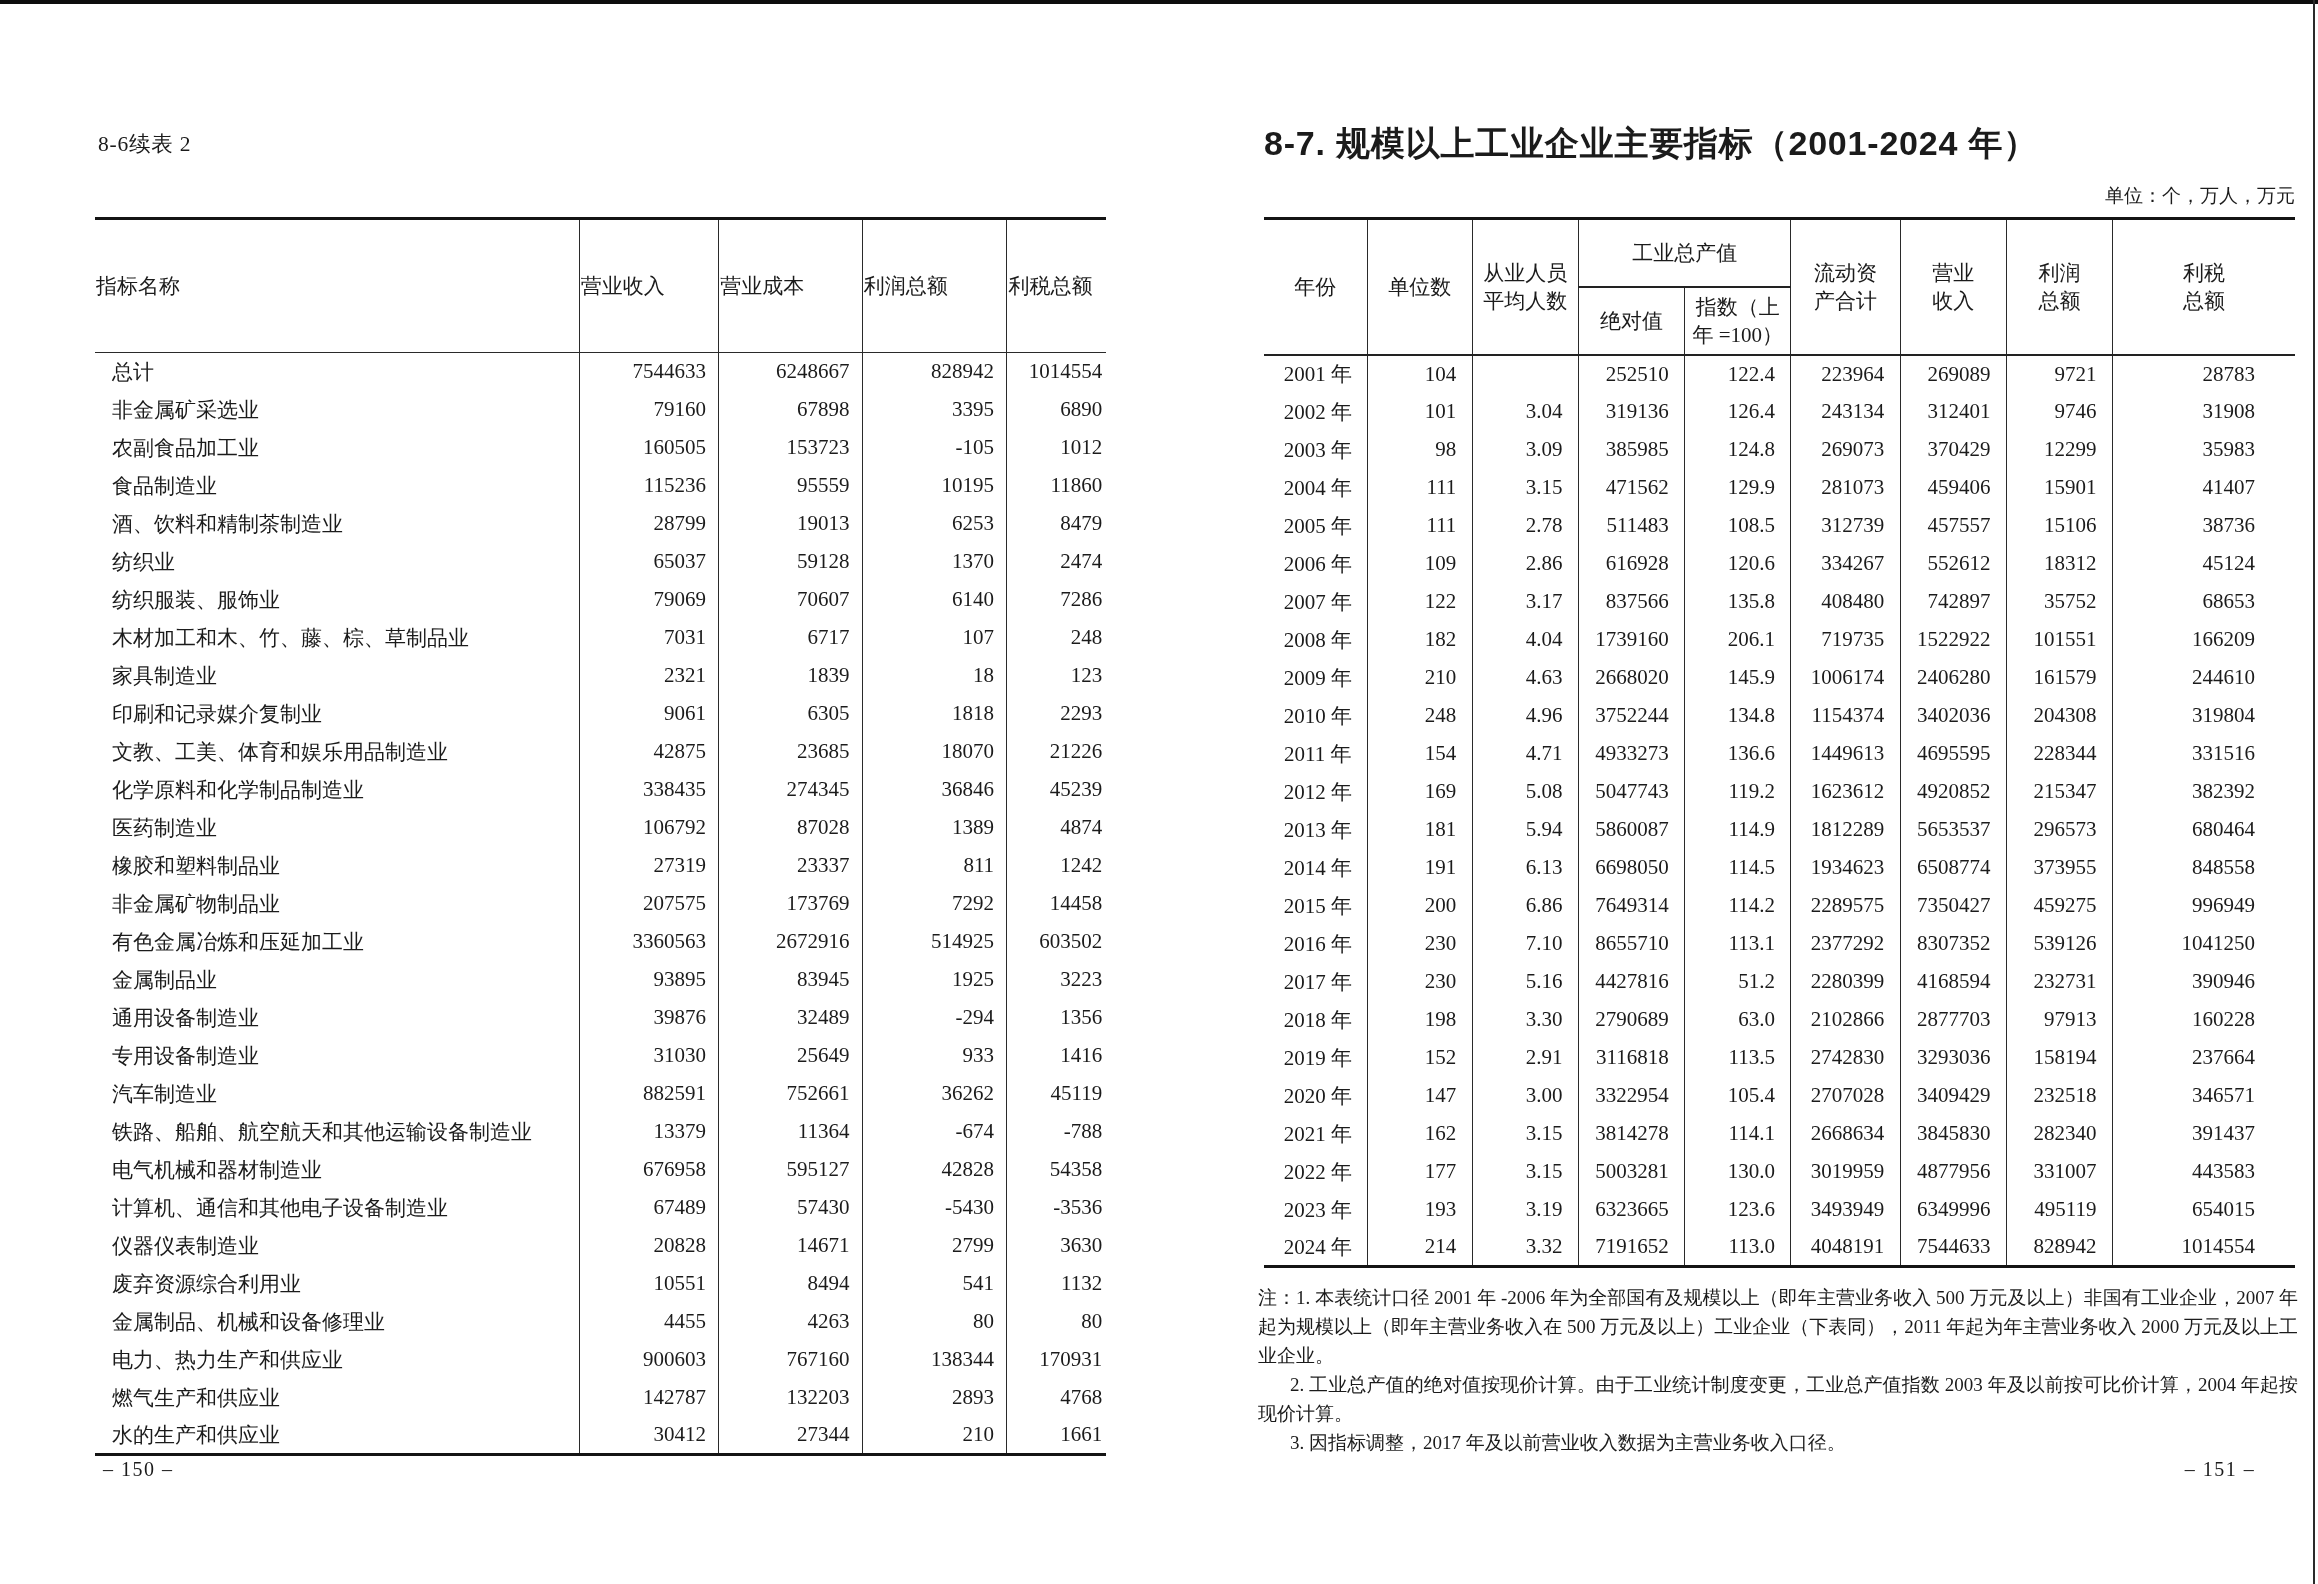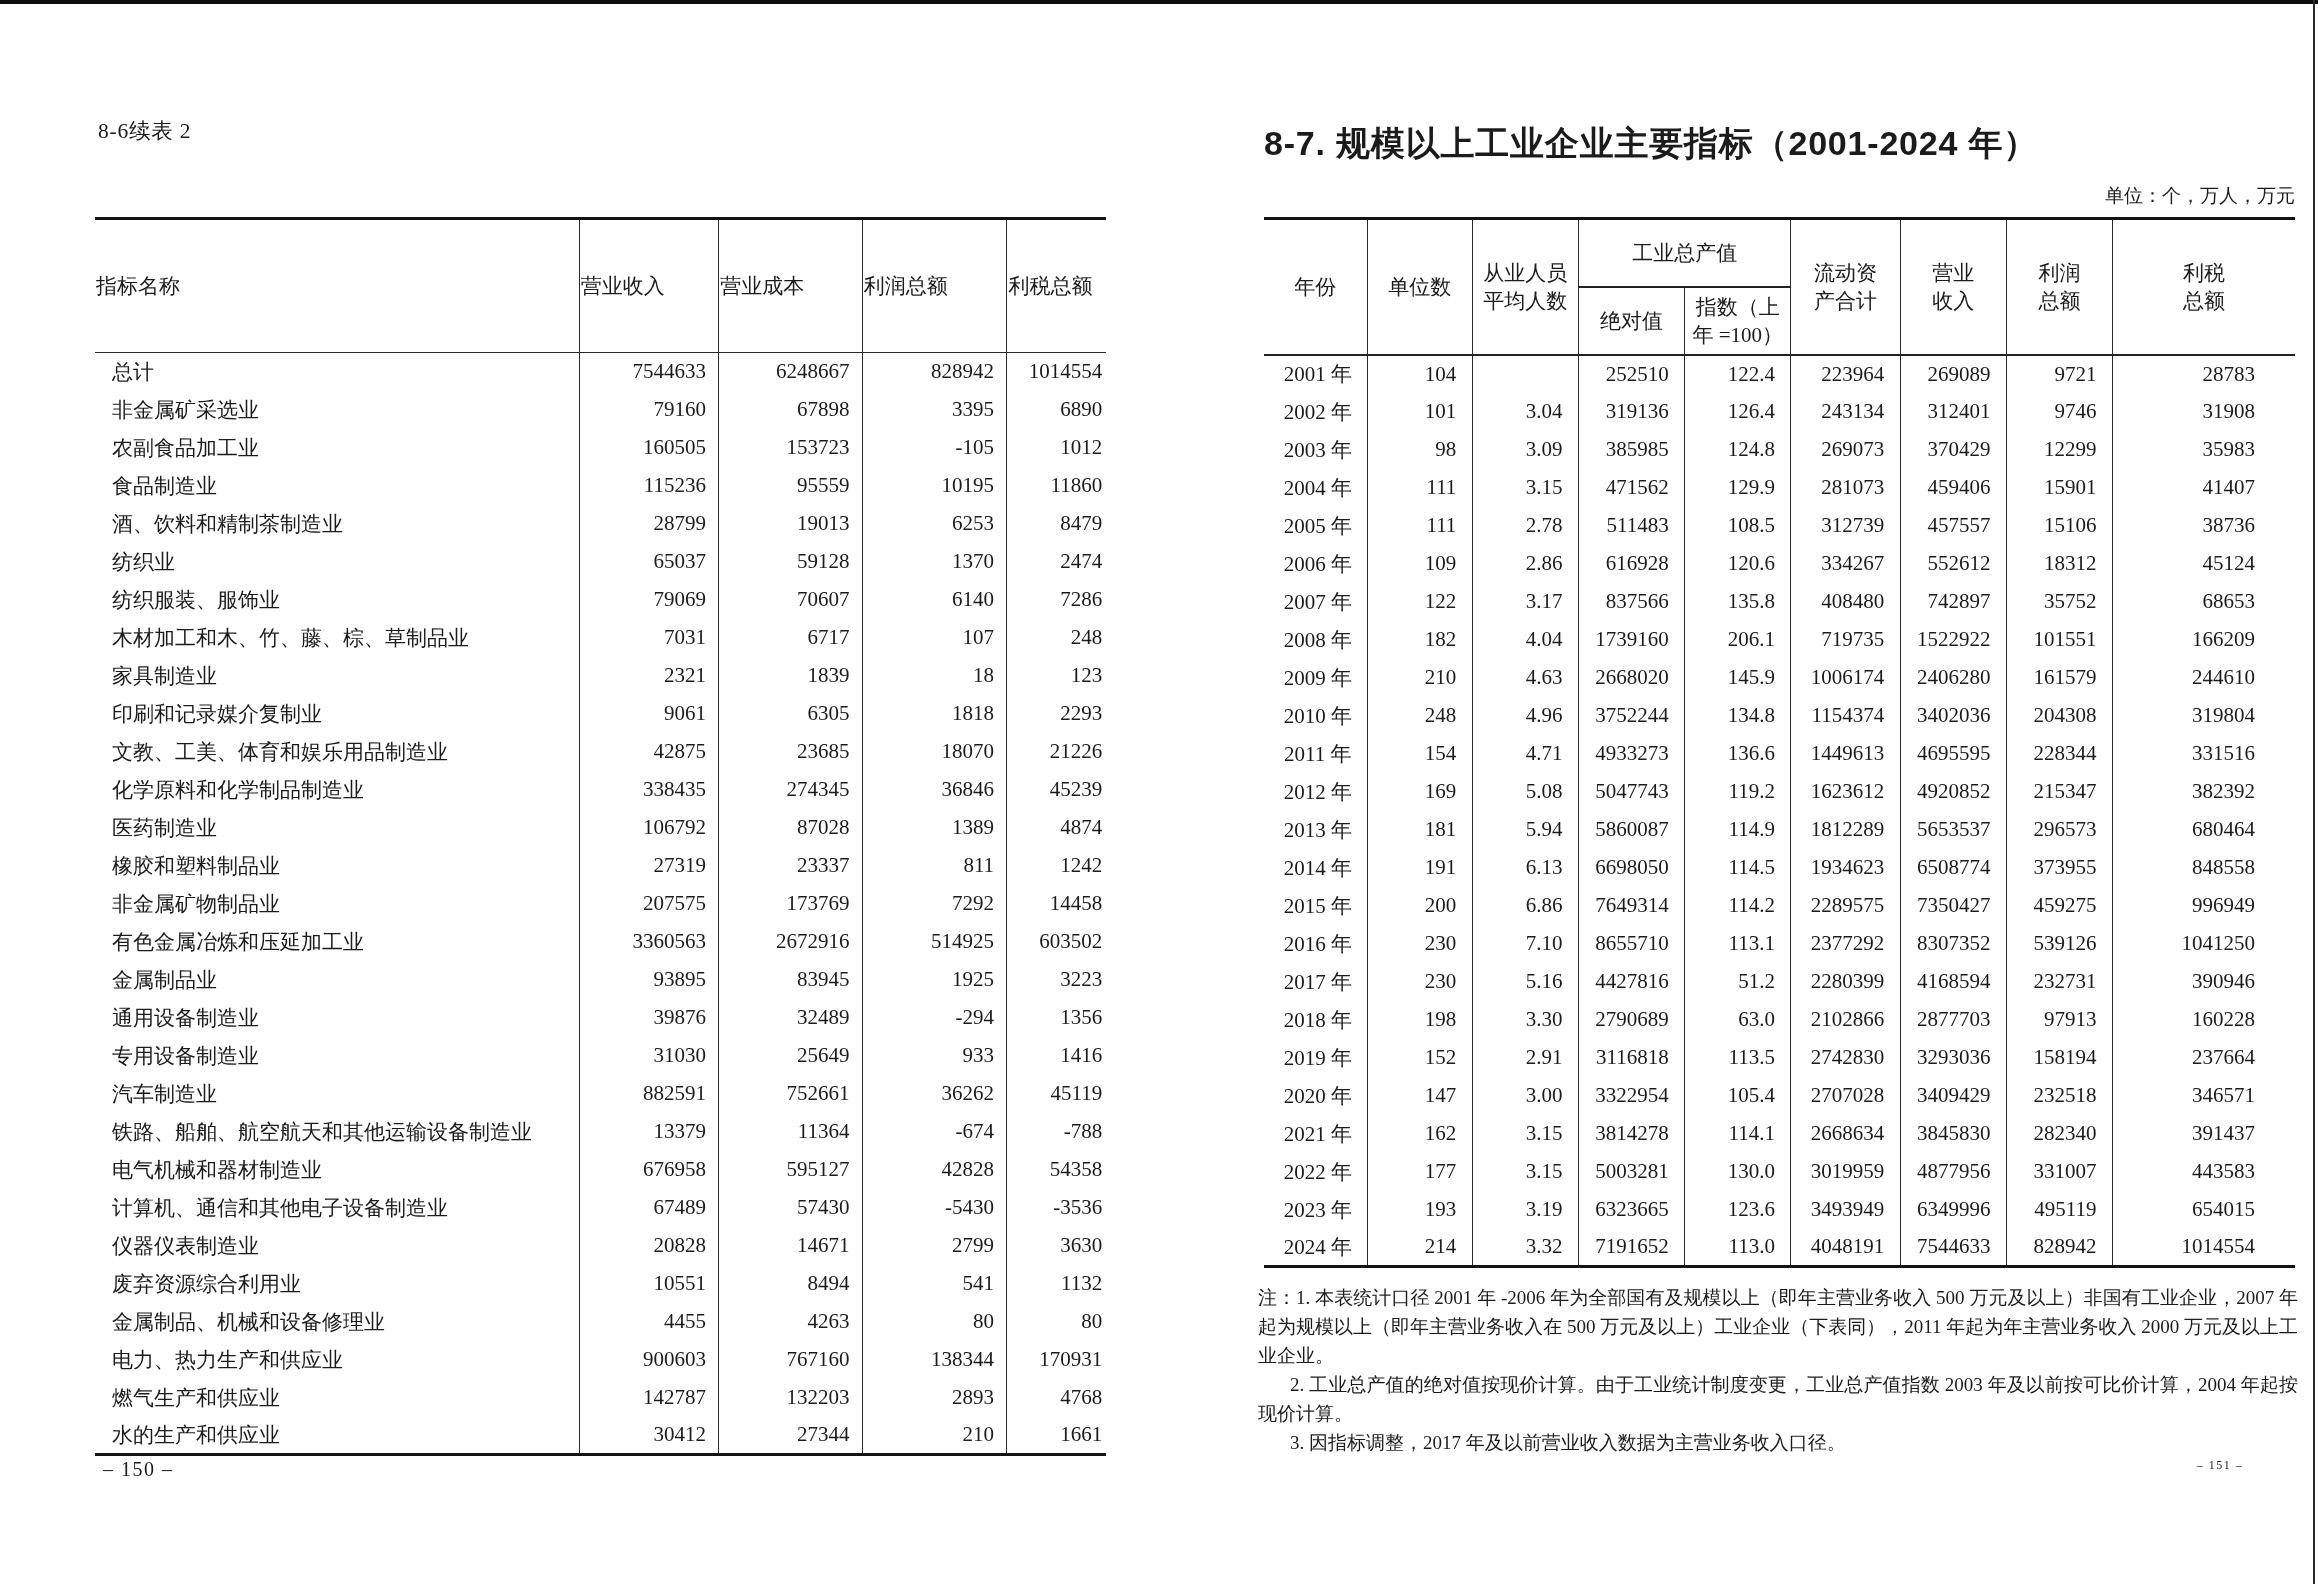--- a/index.html
+++ b/index.html
@@ -16,21 +16,21 @@
     position: absolute; left: 0; top: 0; width: 100%; height: 3.8px;
     background: #0d0d0d;
   }
   .scan-edge-right {
     position: absolute; left: 2313px; top: 0; width: 2.3px; height: 100%;
     background: #2a2a2a;
   }
 
   
   .lp-header {
-    position: absolute; left: 98px; top: 116px;
+    position: absolute; left: 98px; top: 129px;
     font-size: 21.5px; letter-spacing: 0.8px;
   }
   .lp-footer {
     position: absolute; left: 103px; top: 1458px;
     font-size: 20px; letter-spacing: 1.5px;
   }
   table.lp-table {
     position: absolute; left: 95px; top: 217px;
     width: 1011px;
     border-collapse: collapse; table-layout: fixed;
@@ -56,21 +56,21 @@
     text-align: left;
     font-family: "Liberation Sans", "DejaVu Sans", sans-serif;
     font-weight: 700; font-size: 34px; letter-spacing: 0.8px;
   }
   .rp-unit {
     position: absolute; left: 1264px; top: 183px; width: 1031px;
     text-align: right; font-size: 19px;
   }
   .rp-footer {
     position: absolute; left: 2143px; top: 1458px; width: 154px;
-    text-align: center; font-size: 12px; letter-spacing: 1.5px;
+    text-align: center; font-size: 20px; letter-spacing: 1.5px;
   }
   table.rp-table {
     position: absolute; left: 1264px; top: 217px;
     width: 1031px;
     border-collapse: collapse; table-layout: fixed;
     border-top: 3.1px solid #141414;
     border-bottom: 3.8px solid #141414;
     font-size: 21px;
   }
   table.rp-table thead th {

